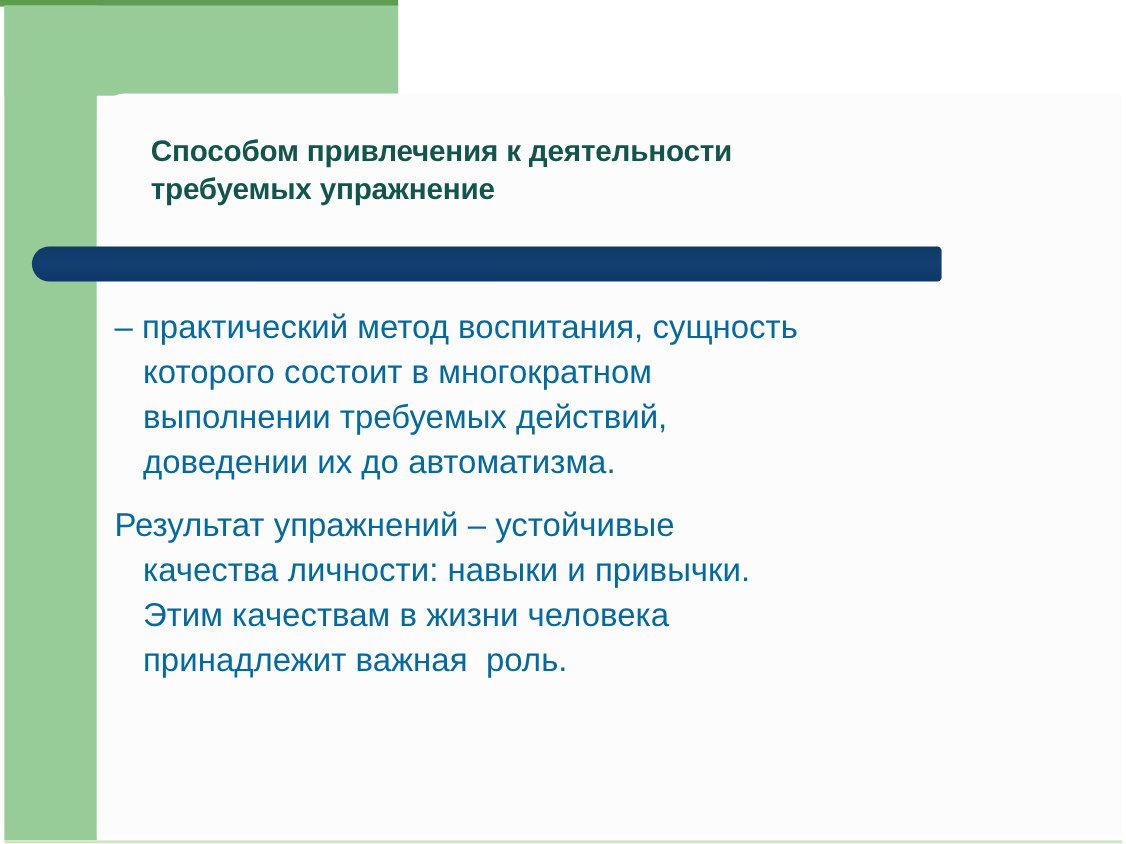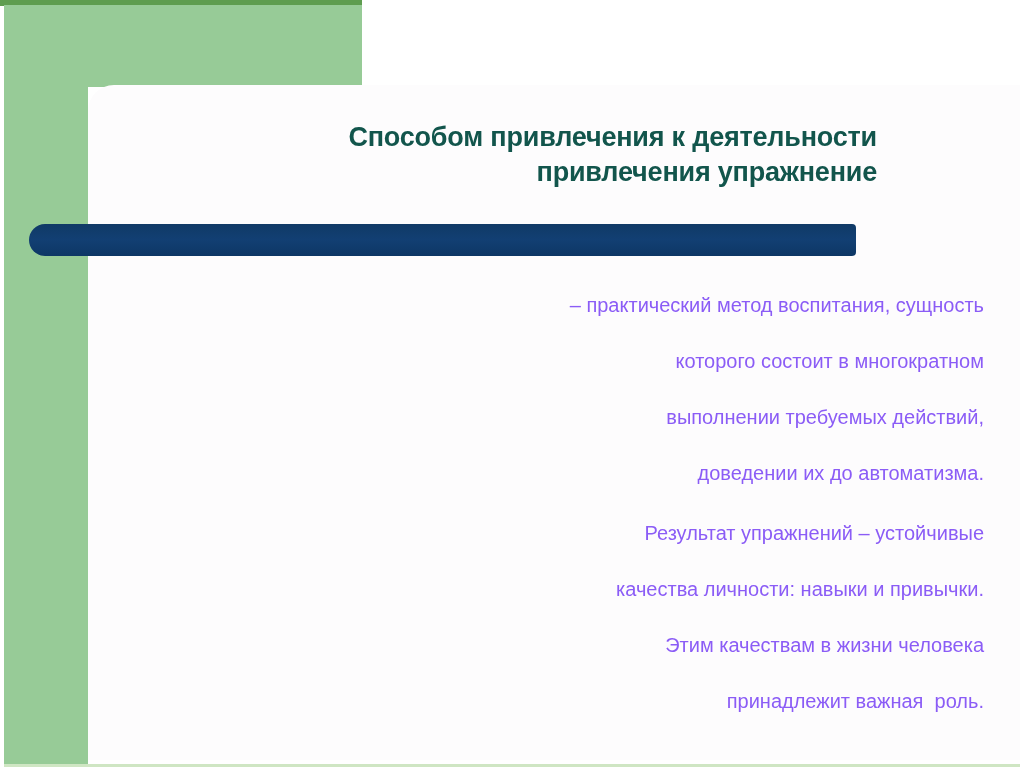--- a/index.html
+++ b/index.html
@@ -7,21 +7,20 @@
     padding: 0;
     background: #ffffff;
   }
   #slide {
     position: relative;
     width: 1024px;
     height: 767px;
     overflow: hidden;
     background: #ffffff;
     font-family: "Liberation Sans", sans-serif;
-    text-align: right;
   }
 
   
   .top-dark-stripe {
     position: absolute;
     left: 0;
     top: 0;
     width: 362px;
     height: 6px;
     background: #5e9d4f;
@@ -92,43 +91,43 @@
   }
 
   
   .body-block {
     position: absolute;
     left: 104px;
     top: 277px;
     width: 880px;
   }
   .para {
-    color: #8b5cf6;
-    font-size: 20px;
-    line-height: 56px;
+    color: #0369a1;
+    font-size: 30px;
+    line-height: 41px;
     text-indent: -26px;
     padding-left: 26px;
     white-space: pre-wrap;
   }
-  .para + .para { margin-top: 4px; }
+  .para + .para { margin-top: 16px; }
 </style>
 </head>
 <body>
 
 <div id="slide">
 
   <div class="top-dark-stripe"></div>
   <div class="green-top-band"></div>
   <div class="green-left-band"></div>
 
   <div class="white-card"></div>
 
   <div class="title-block">
     <div class="title-line">Способом привлечения к деятельности</div>
-    <div class="title-line"><span>привлечения </span><span class="title-emph">упражнение</span></div>
+    <div class="title-line"><span>требуемых </span><span class="title-emph">упражнение</span></div>
   </div>
 
   <div class="navy-bar"></div>
 
   <div class="body-block">
     <div class="para">– практический метод воспитания, сущность
 которого состоит в многократном
 выполнении требуемых действий,
 доведении их до автоматизма.</div>
     <div class="para">Результат упражнений – устойчивые

